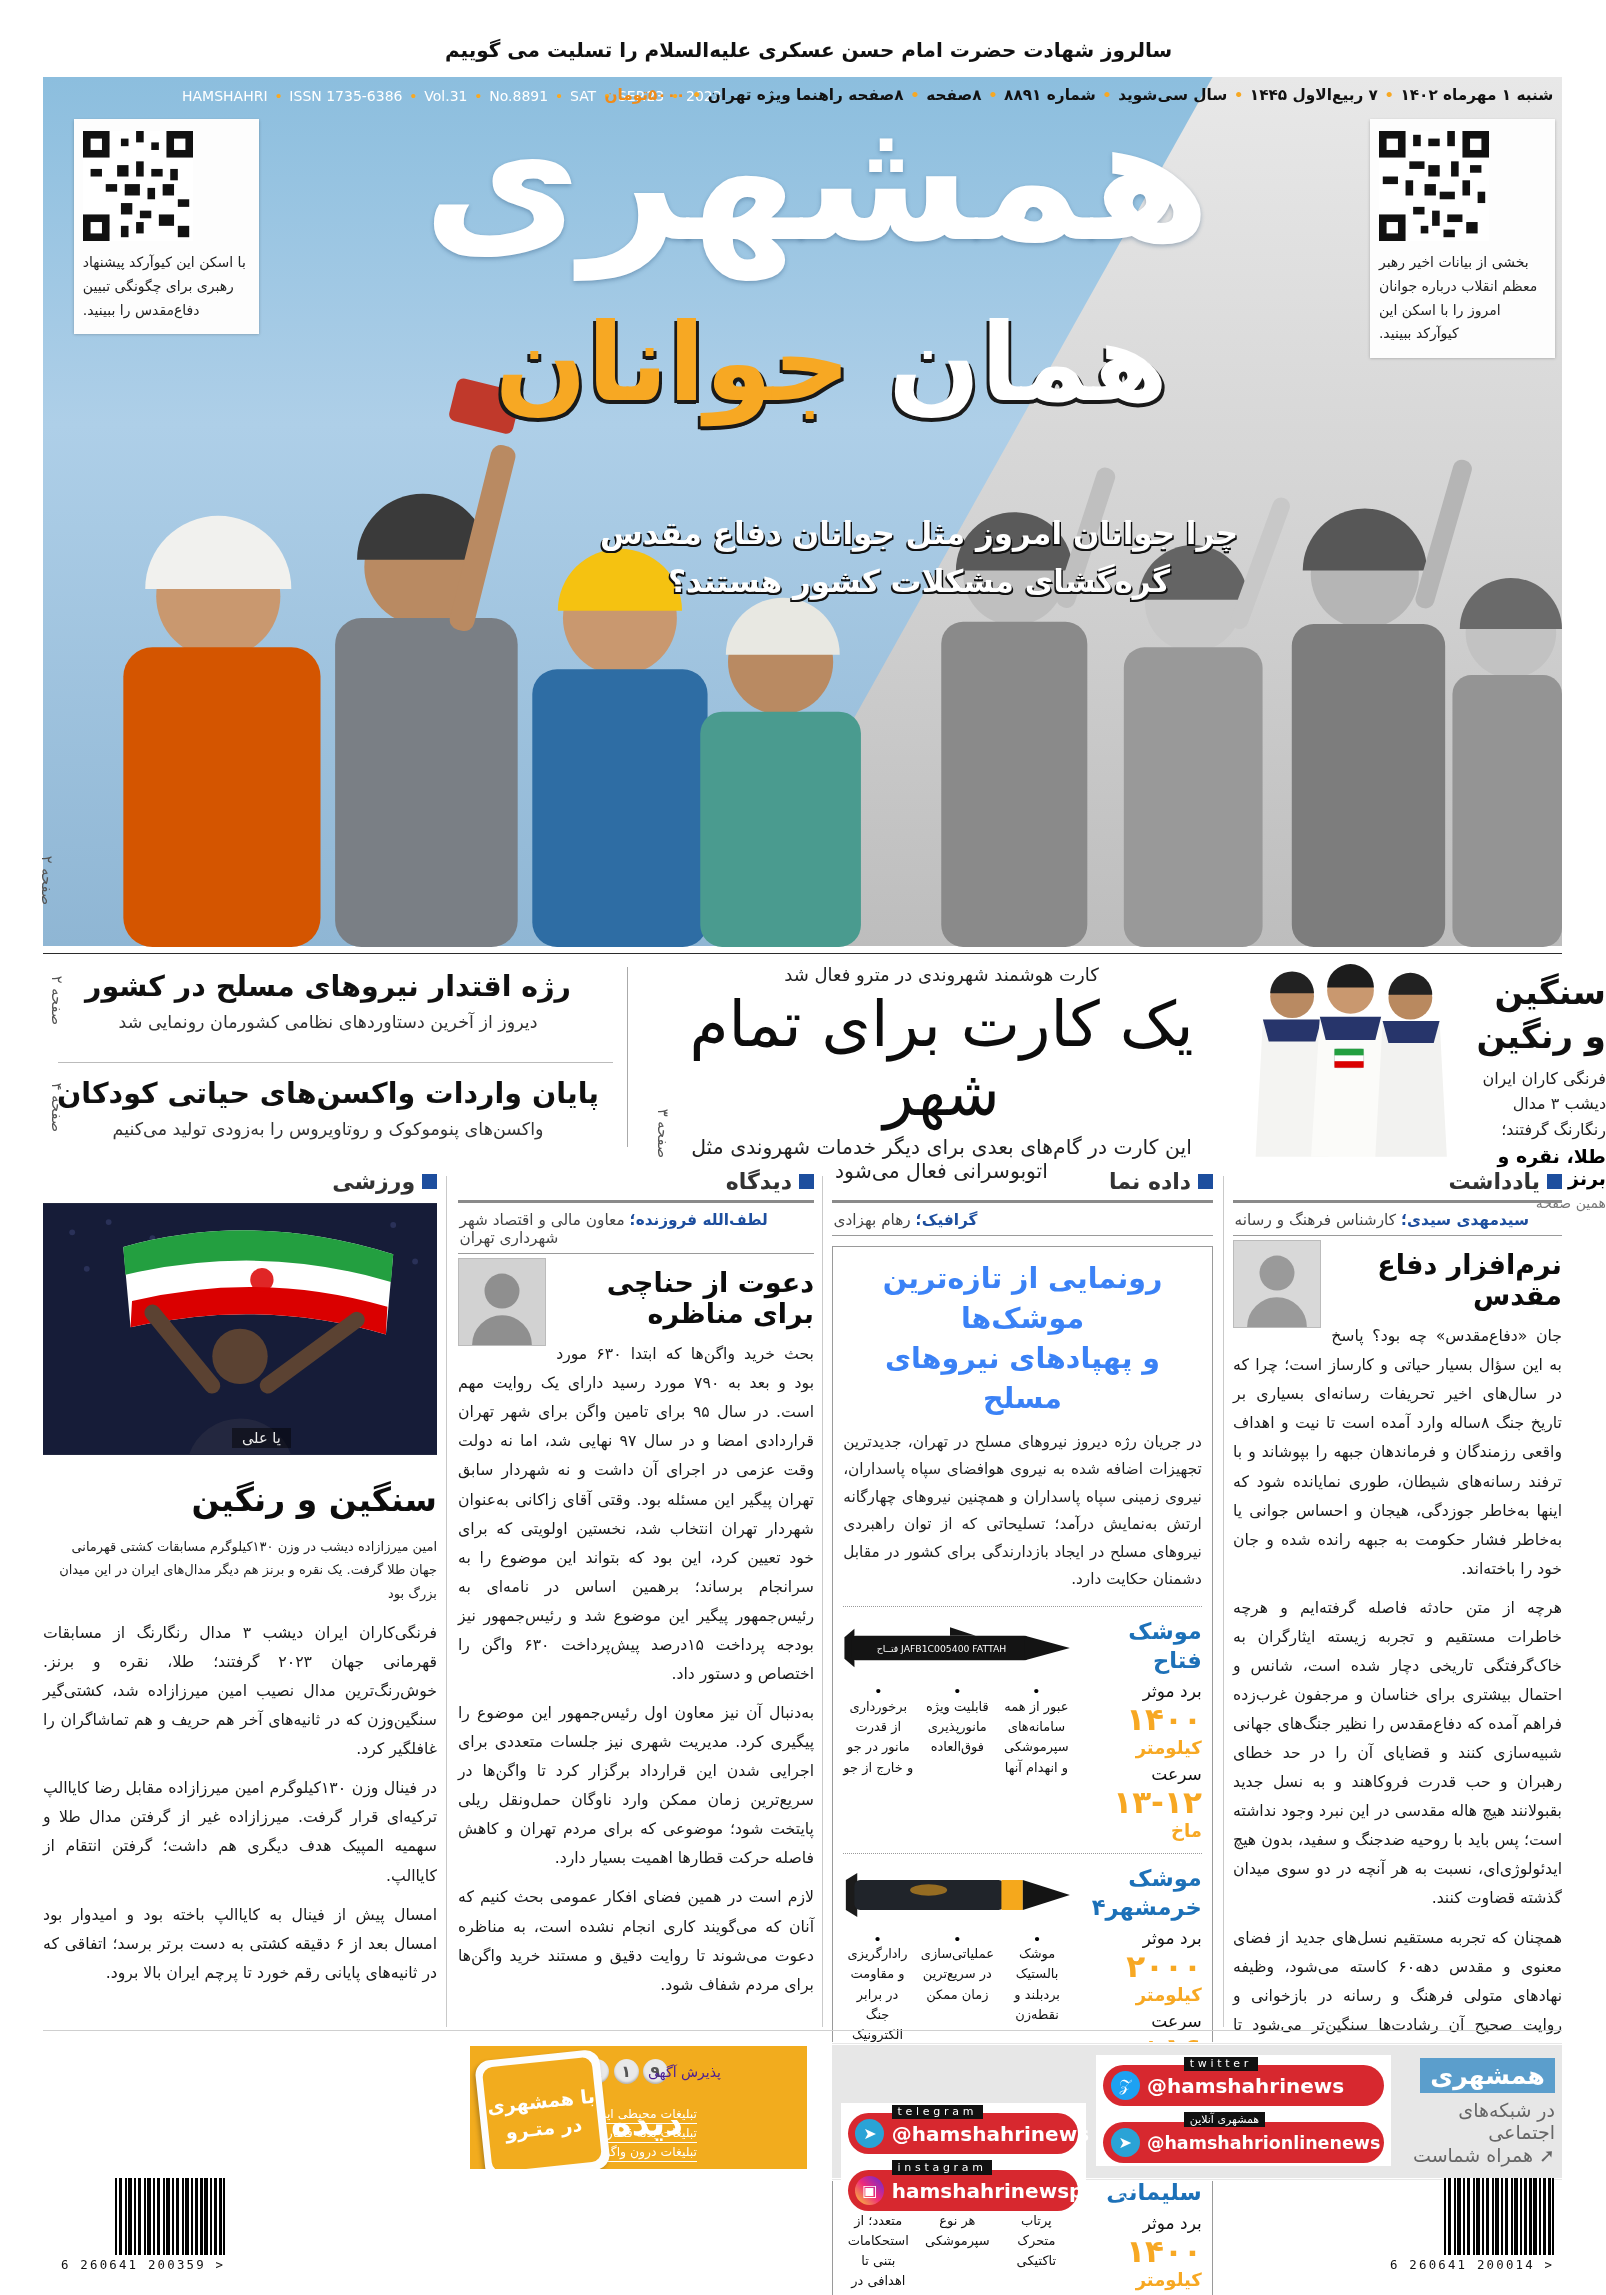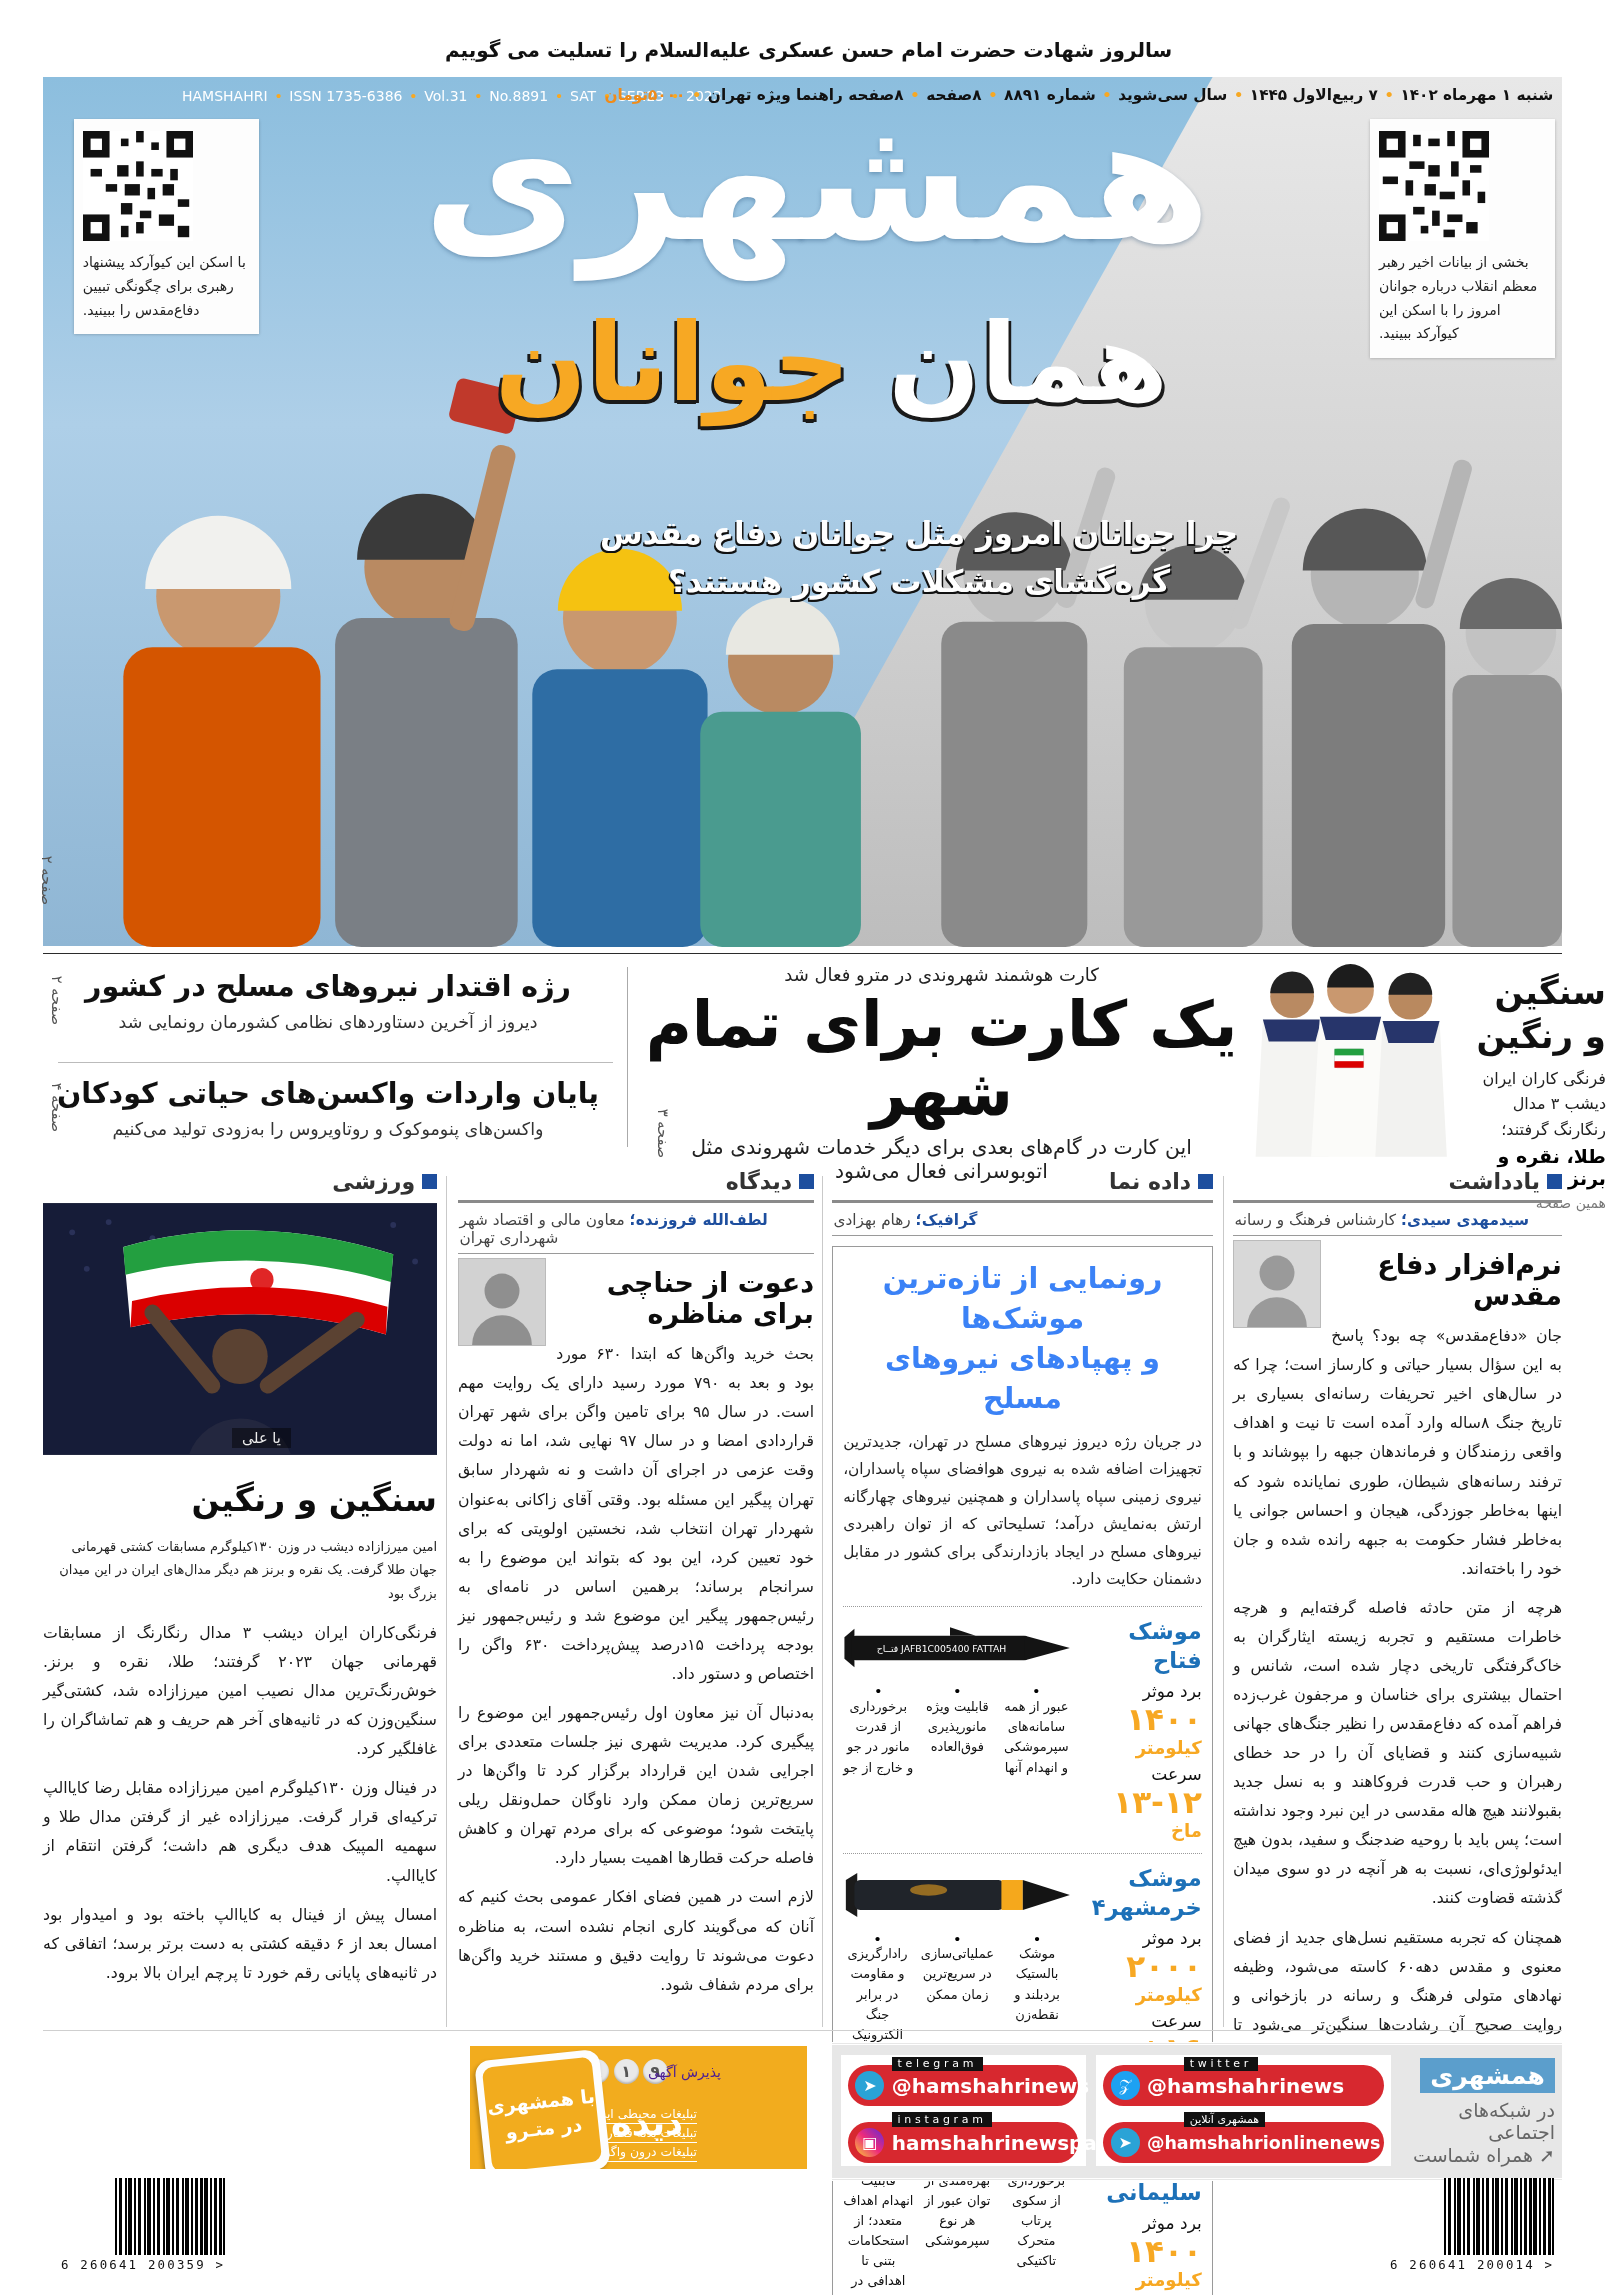--- a/index.html
+++ b/index.html
@@ -36,21 +36,21 @@
 
   
   .band{top:953px;left:44px;width:1519px;height:207px;border-top:1.5px solid #2b2b2b;background:#fff;}
   .b-item{left:0;width:570px;}
   .b-item .t{font-size:28.5px;font-weight:bold;color:#111;text-align:center;}
   .b-item .s{font-size:17.5px;color:#333;text-align:center;margin-top:8.8px;}
   .b-div{left:14.6px;width:555px;height:0;border-top:0.7px solid #bbb;top:108px;position:absolute;}
   .b-vline{left:584px;top:13px;height:180px;width:0;border-left:0.7px solid #aaa;}
   .b-center{left:599px;top:0;width:599px;height:207px;text-align:center;}
   .b-kicker{margin-top:10.2px;font-size:18px;color:#222;}
-  .b-head{margin-top:4.4px;font-size:63px;font-weight:bold;color:#0d0d0d;line-height:1.1;}
+  .b-head{margin-top:4.4px;font-size:63px;font-weight:normal;color:#0d0d0d;line-height:1.1;}
   .b-deck{margin-top:7.3px;font-size:20.4px;color:#222;}
   .b-right-txt{left:1430px;top:16px;width:133px;text-align:right;}
   .b-right-txt .t{font-size:34px;font-weight:bold;line-height:1.3;color:#111;}
   .b-right-txt .s{font-size:16px;color:#222;margin-top:7.3px;line-height:1.6;}
   .b-right-txt .b{font-size:19px;font-weight:bold;margin-top:2.9px;}
   .b-right-txt .p{font-size:14px;color:#777;margin-top:5.8px;}
   .wrestlers{left:1198px;top:7.3px;width:219px;height:196px;}
 
   
   .col{top:1169px;}
@@ -105,21 +105,21 @@
   .ad-items div{font-size:12.4px;color:#fff;border-bottom:0.7px solid #fff;padding:1.5px 0;white-space:nowrap;}
   .ad-sticker{position:absolute;left:10.2px;top:8.8px;width:110px;height:105px;background:#fdfdfd;border-radius:14.6px;
       transform:rotate(-6deg);box-shadow:-2.2px 2.2px 4.4px rgba(0,0,0,.25);padding:7.3px;}
   .ad-st-in{width:100%;height:100%;background:#f2ac1e;border-radius:10.2px;display:flex;flex-direction:column;
       align-items:center;justify-content:center;color:#fff;font-weight:bold;font-size:19px;line-height:1.4;}
   .ad-st-in .l2{color:#fff;text-shadow:0 0 1.5px #7a5а00;}
 
   
   .social{left:833px;top:2042px;width:730px;height:133px;background:#e7e7e7;border-top:3.7px double #fff;border-bottom:3.7px double #fff;}
   .s-card{position:absolute;top:10.2px;height:111px;background:#fff;}
-  .s-card1{left:8.8px;width:245px;}
+  .s-card1{left:8.8px;width:245px;margin-top:48px;}
   .s-card2{left:264px;width:295px;}
   .pill{position:absolute;left:7.3px;width:calc(100% - 14.6px);height:41px;background:#d7282f;border-radius:20.4px;
         color:#fff;display:flex;align-items:center;gap:7.3px;padding:0 7.3px;box-sizing:border-box;direction:ltr;}
   .pill .hnd{font-size:20px;font-weight:bold;white-space:nowrap;}
   .pill .ico{width:29px;height:29px;border-radius:50%;flex:none;display:flex;align-items:center;justify-content:center;font-size:16px;color:#fff;}
   .tag{position:absolute;background:#111;color:#fff;font-size:11px;letter-spacing:3.7px;padding:0.7px 5.8px;direction:ltr;z-index:3;}
   .brand{position:absolute;left:577px;top:13px;width:146px;text-align:right;}
   .brand .logo{display:inline-block;background:#5b9ecc;color:#fff;font-size:25px;font-weight:bold;padding:2.9px 10.2px;}
   .brand .t1{font-size:19px;color:#666;margin-top:5.8px;}
   .brand .t2{font-size:19px;color:#666;margin-top:1.5px;}

